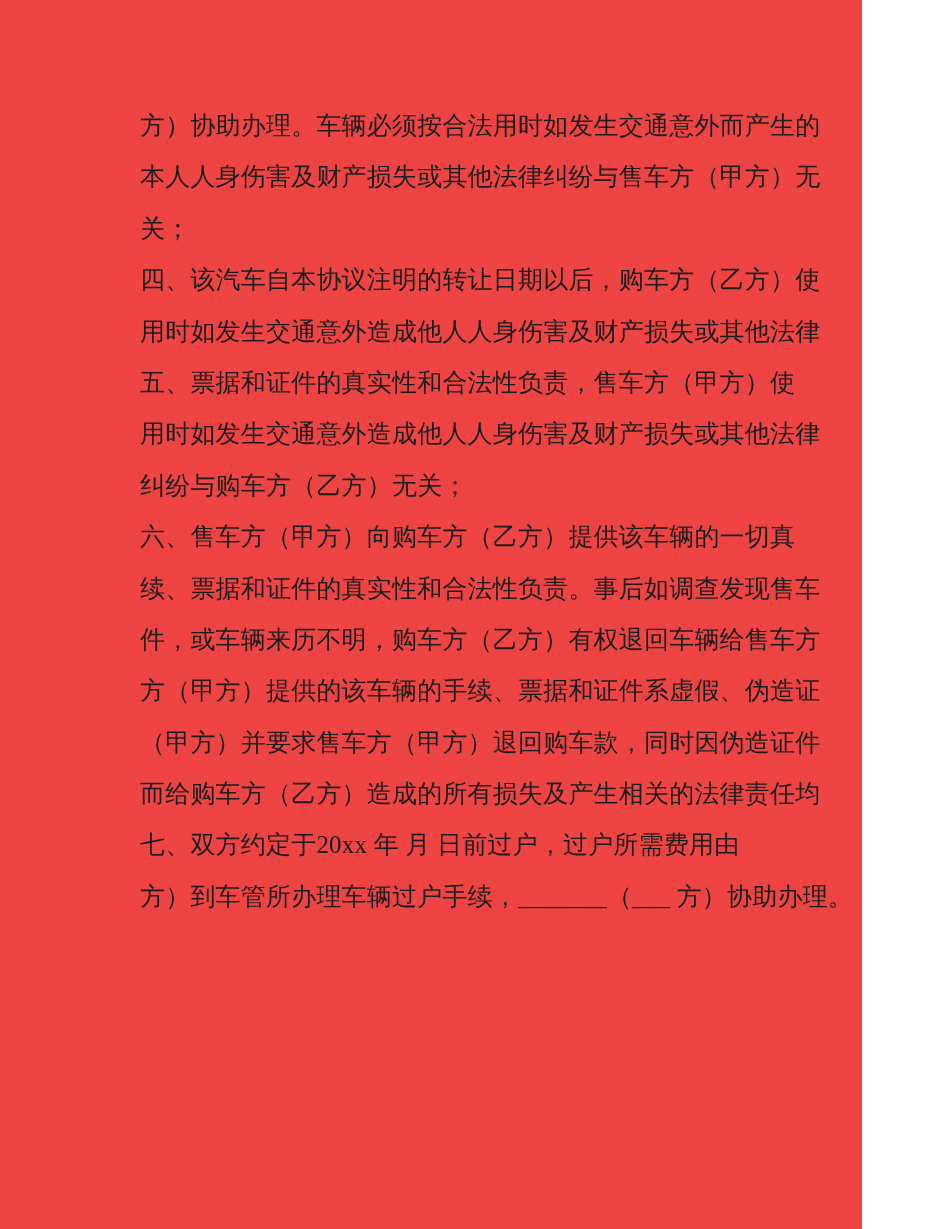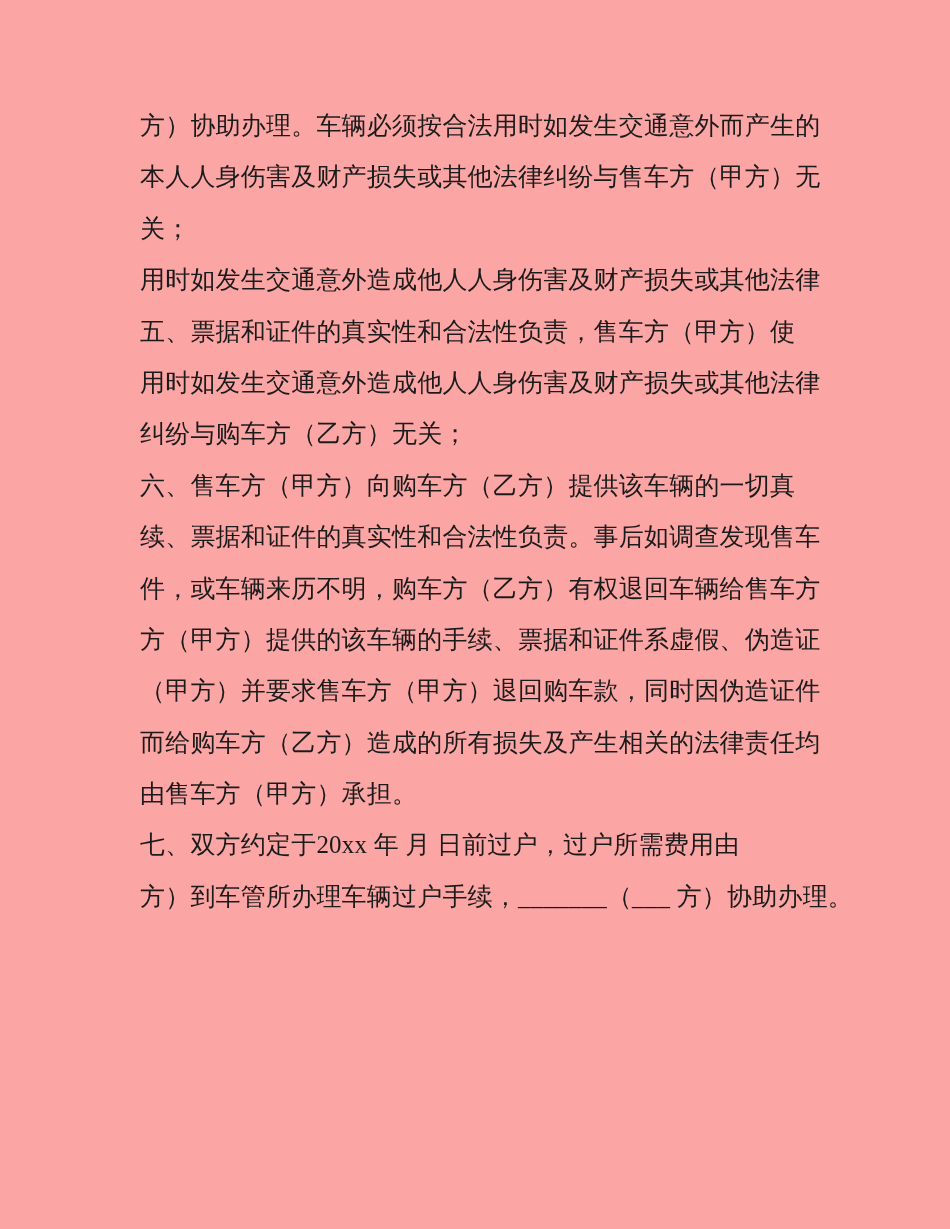--- a/index.html
+++ b/index.html
@@ -2,23 +2,23 @@
 <html><head>
 <meta charset="utf-8">
 <style>
   html, body {
     margin: 0;
     padding: 0;
     background: #ffffff;
   }
   .page {
     position: relative;
-    width: 950px;
+    width: 862px;
     height: 1229px;
-    background: #fca5a5;
+    background: #ef4444;
     overflow: hidden;
   }
   .text-block {
     position: absolute;
     left: 140px;
     top: 100px;
     width: 690px;
     font-family: "Liberation Serif", "DejaVu Serif", serif;
     font-size: 25px;
     line-height: 51.4px;
@@ -31,27 +31,27 @@
   }
 </style>
 </head>
 <body>
 
 <div class="page">
   <div class="text-block">
     <div class="doc-line">方）协助办理。车辆必须按合法用时如发生交通意外而产生的</div>
     <div class="doc-line">本人人身伤害及财产损失或其他法律纠纷与售车方（甲方）无</div>
     <div class="doc-line">关；</div>
+    <div class="doc-line">四、该汽车自本协议注明的转让日期以后，购车方（乙方）使</div>
     <div class="doc-line">用时如发生交通意外造成他人人身伤害及财产损失或其他法律</div>
     <div class="doc-line">五、票据和证件的真实性和合法性负责，售车方（甲方）使</div>
     <div class="doc-line">用时如发生交通意外造成他人人身伤害及财产损失或其他法律</div>
     <div class="doc-line">纠纷与购车方（乙方）无关；</div>
     <div class="doc-line">六、售车方（甲方）向购车方（乙方）提供该车辆的一切真</div>
     <div class="doc-line">续、票据和证件的真实性和合法性负责。事后如调查发现售车</div>
     <div class="doc-line">件，或车辆来历不明，购车方（乙方）有权退回车辆给售车方</div>
     <div class="doc-line">方（甲方）提供的该车辆的手续、票据和证件系虚假、伪造证</div>
     <div class="doc-line">（甲方）并要求售车方（甲方）退回购车款，同时因伪造证件</div>
     <div class="doc-line">而给购车方（乙方）造成的所有损失及产生相关的法律责任均</div>
-    <div class="doc-line">由售车方（甲方）承担。</div>
     <div class="doc-line">七、双方约定于20xx 年 月 日前过户，过户所需费用由</div>
     <div class="doc-line">方）到车管所办理车辆过户手续，_______（___ 方）协助办理。</div>
   </div>
 </div>
 
 </body></html>

